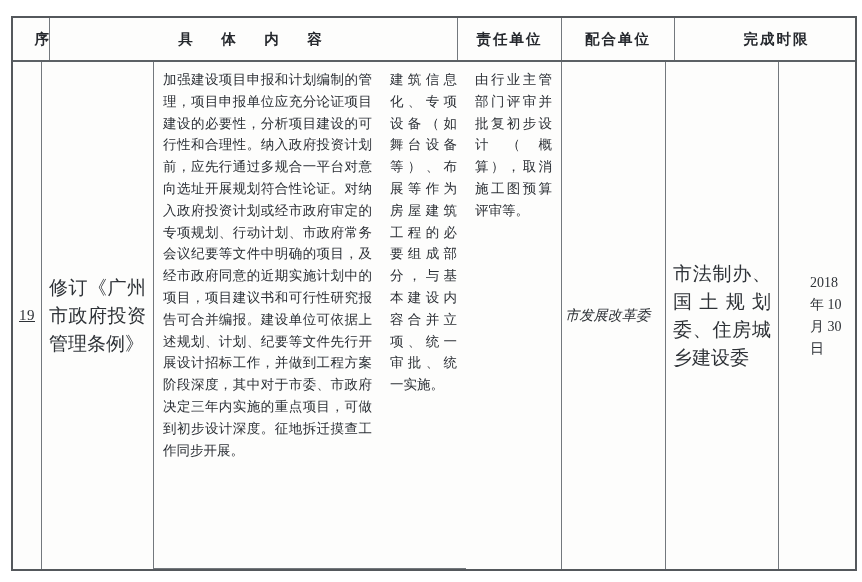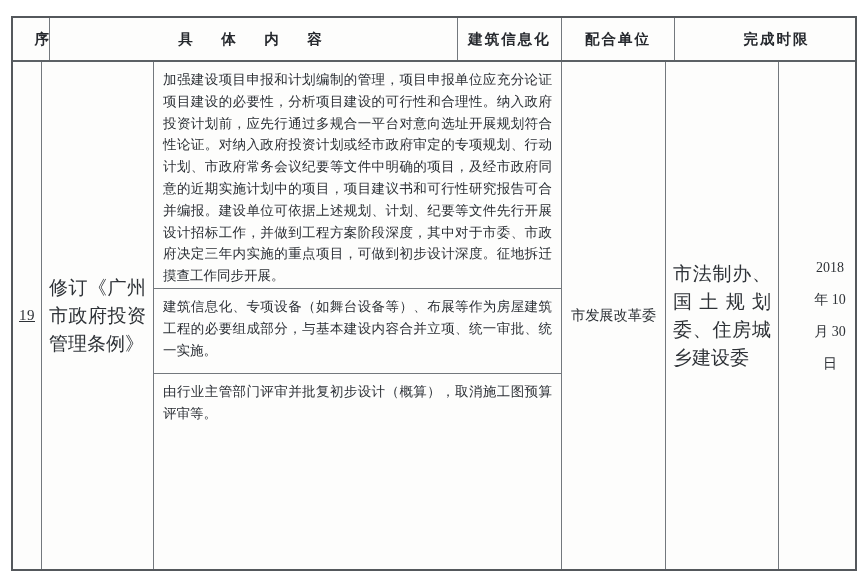--- a/index.html
+++ b/index.html
@@ -70,33 +70,34 @@
   }
   .serial-num {
     font-size: 15px;
     letter-spacing: 0.5px;
     text-decoration: underline;
   }
   .resp-inner {
     width: 100%;
     padding: 0 3px;
     font-size: 14.2px;
-    text-align: center;
+    text-align: left;
     white-space: nowrap;
+    font-style: italic;
   }
   .deadline-inner {
     width: 100%;
     padding: 0 5px 0 8px;
     font-size: 14px;
-    line-height: 32px;
-    text-align: center;
+    line-height: 22px;
+    text-align: left;
   }
   .content-col {
     display: flex;
-    flex-direction: column;
+    flex-direction: row;
   }
   .para {
     padding: 7px 9px 0 9px;
     font-size: 13.5px;
     line-height: 21.8px;
     text-align: justify;
     text-justify: inter-ideograph;
     color: #2b2f35;
     overflow: hidden;
   }
@@ -106,21 +107,21 @@
   .para-4 { flex: 1 1 auto; }
 </style>
 </head>
 <body>
 
 <div class="scan-table">
 
   <div class="header-row">
     <div class="cell c-serial hcell hc-serial">序号</div>
     <div class="cell c-content hcell hc-content">具　体　内　容</div>
-    <div class="cell c-resp hcell">建筑信息化</div>
+    <div class="cell c-resp hcell">责任单位</div>
     <div class="cell c-coop hcell">配合单位</div>
     <div class="cell c-deadline hcell">完成时限</div>
   </div>
 
   <div class="body-row">
 
     <div class="cell c-serial vcell">
       <span class="serial-num">19</span>
     </div>
 

